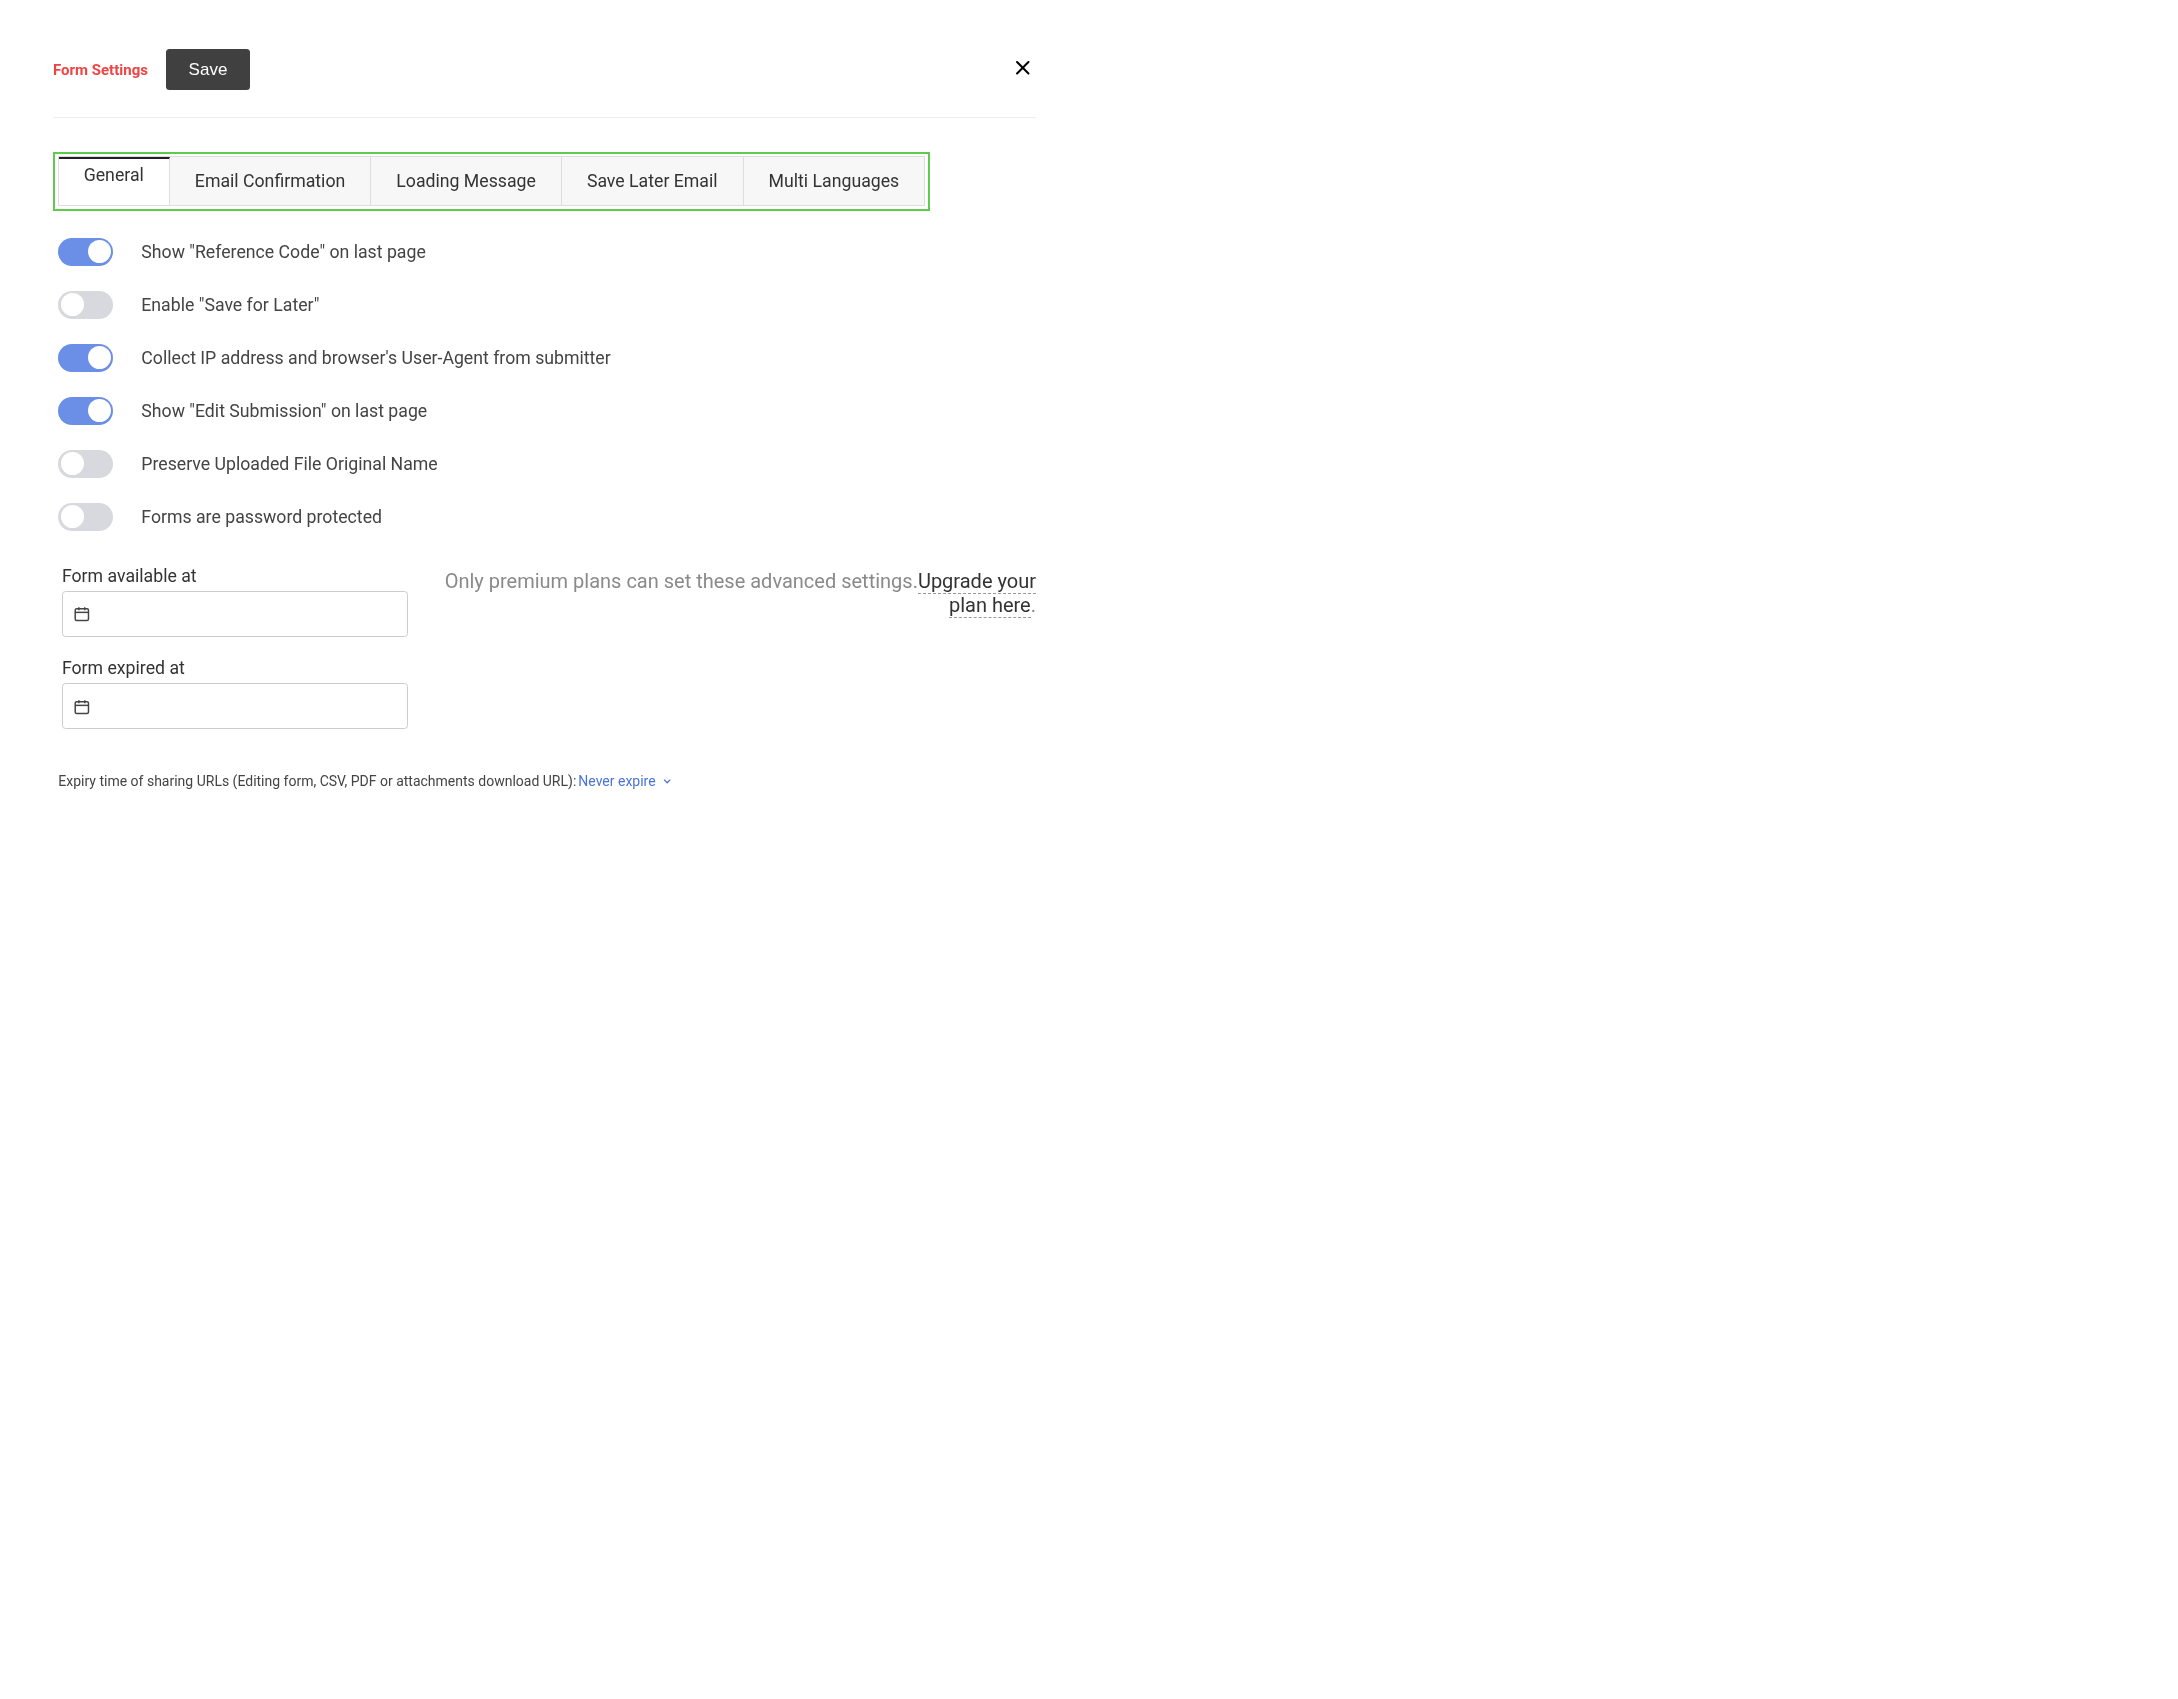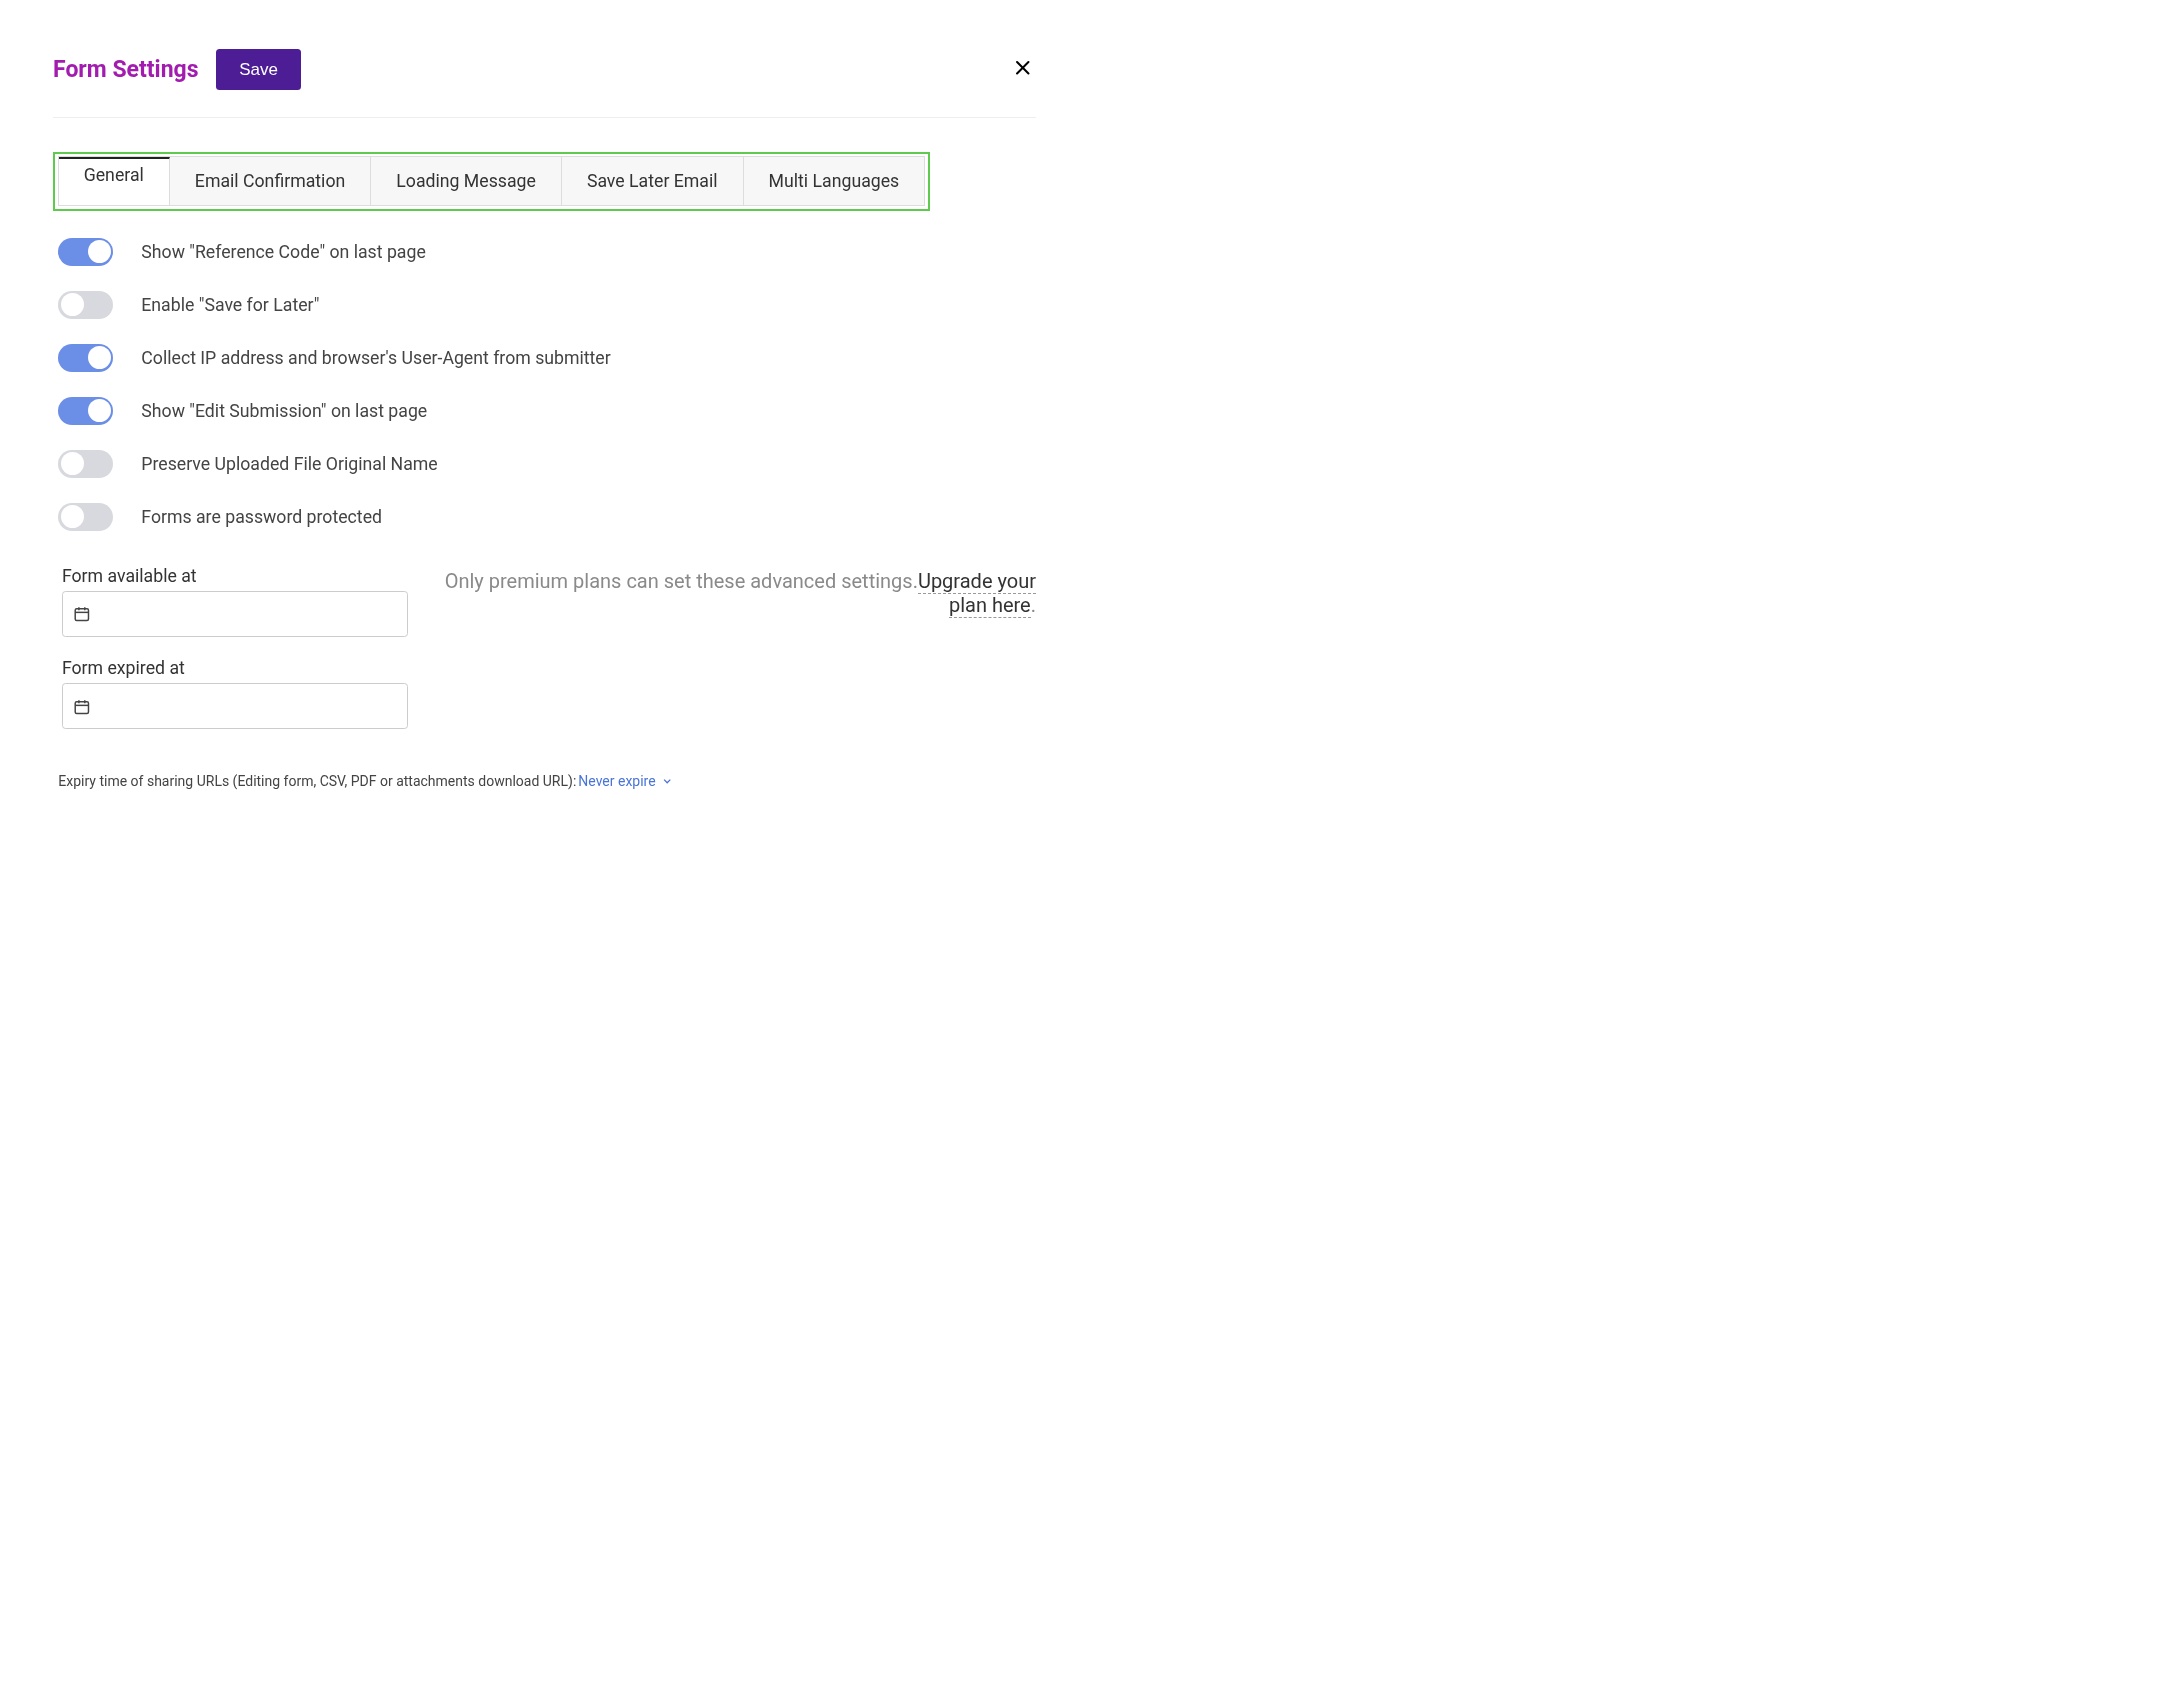--- a/index.html
+++ b/index.html
@@ -20,26 +20,26 @@
     padding-bottom: 26.6px;
     border-bottom: 0.9px solid #eee;
     margin-bottom: 34px;
   }
   .header-left {
     display: flex;
     align-items: center;
     gap: 17.7px;
   }
   .page-title {
-    font-size: 23px;
+    font-size: 15px;
     font-weight: 700;
-    color: #a21caf;
+    color: #ef4444;
   }
   .save-btn {
-    background: #4c1d95;
+    background: #404040;
     color: #fff;
     border: none;
     border-radius: 3.5px;
     padding: 10.6px 23px;
     font-size: 17px;
     cursor: pointer;
   }
   .close-btn {
     background: none;
     border: none;

